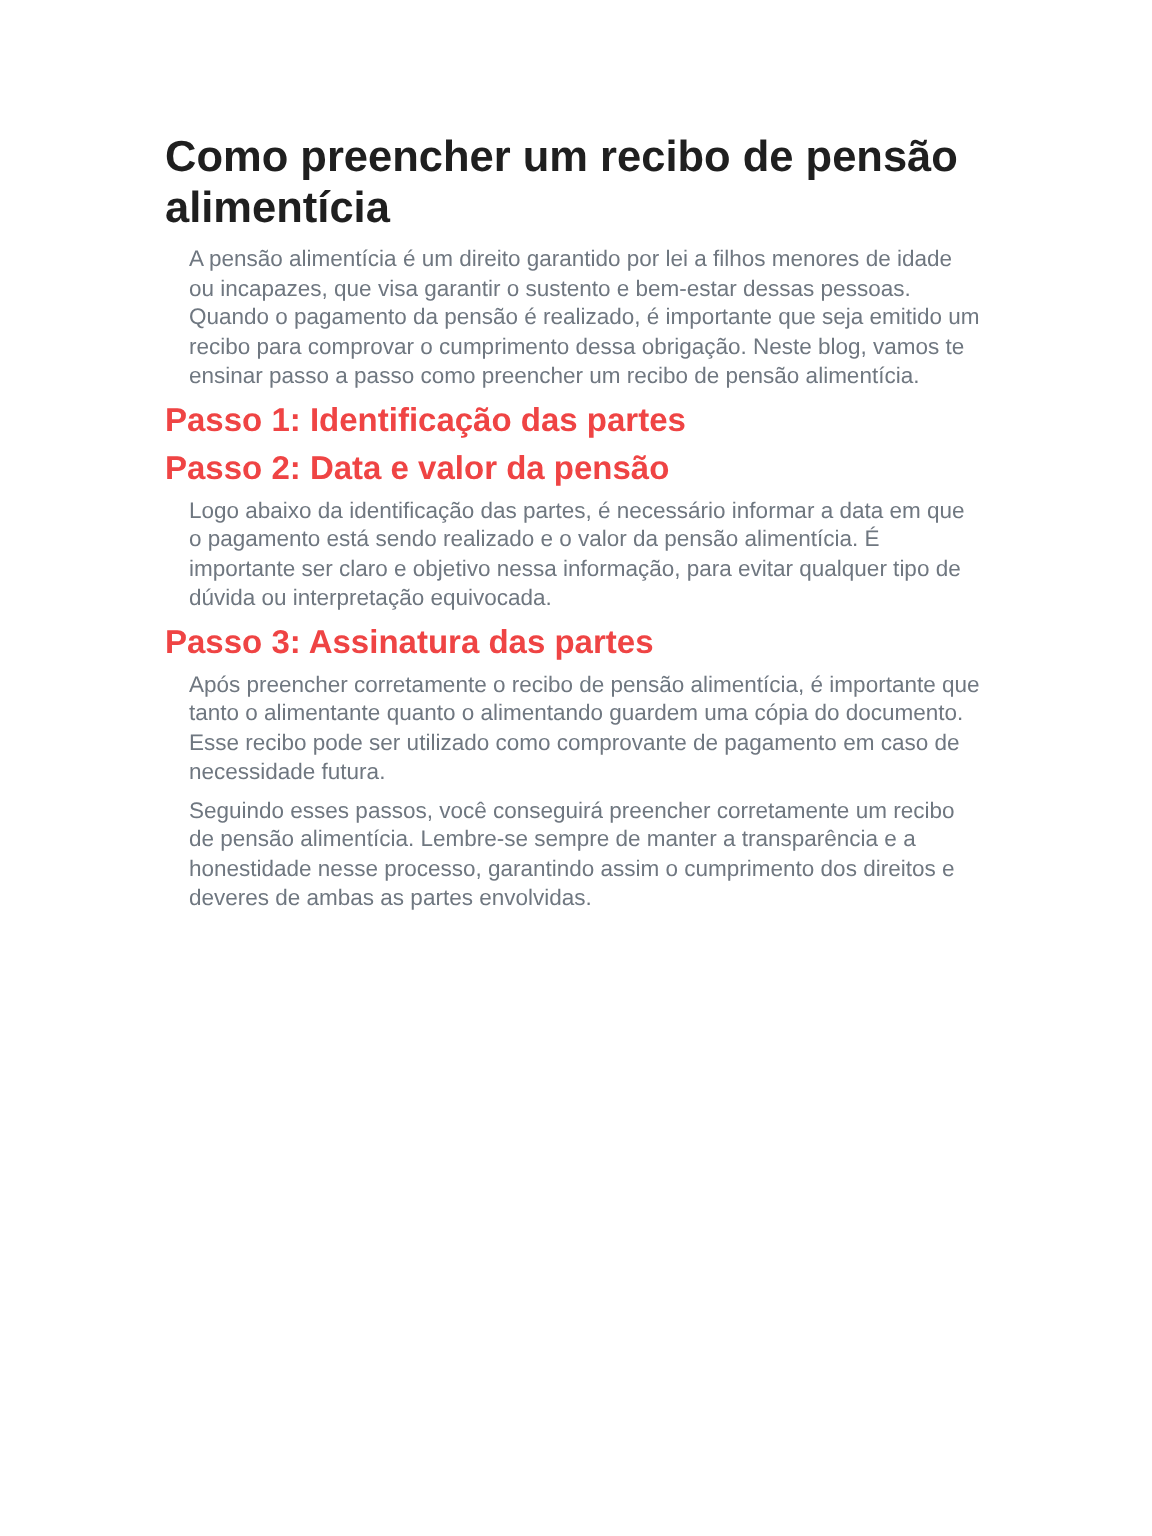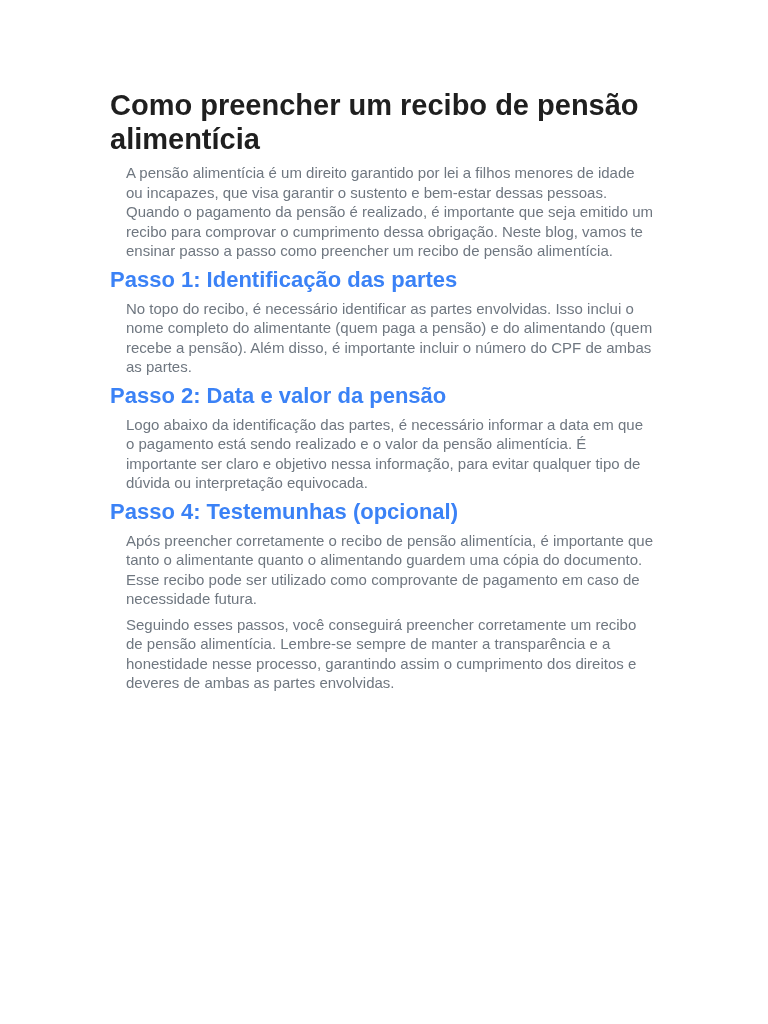--- a/index.html
+++ b/index.html
@@ -26,54 +26,53 @@
     font-size: 29px;
     line-height: 34px;
     font-weight: bold;
     color: #1f1f1f;
   }
   .section-heading {
     margin: 4px 0 6px 0;
     font-size: 22px;
     line-height: 26px;
     font-weight: bold;
-    color: #3b82f6;
+    color: #ef4444;
   }
   .body-text {
     margin: 0 0 6px 16px;
     font-size: 15px;
     line-height: 19.5px;
     color: #6f7780;
   }
 </style>
 </head>
 <body>
 
 <div class="page">
   <div class="content">
 
     <h1 class="doc-title">Como preencher um recibo de pensão alimentícia</h1>
 
     <p class="body-text">A pensão alimentícia é um direito garantido por lei a filhos menores de idade ou incapazes, que visa garantir o sustento e bem-estar dessas pessoas. Quando o pagamento da pensão é realizado, é importante que seja emitido um recibo para comprovar o cumprimento dessa obrigação. Neste blog, vamos te ensinar passo a passo como preencher um recibo de pensão alimentícia.</p>
 
     <div>
       <h2 class="section-heading">Passo 1: Identificação das partes</h2>
-      <p class="body-text">No topo do recibo, é necessário identificar as partes envolvidas. Isso inclui o nome completo do alimentante (quem paga a pensão) e do alimentando (quem recebe a pensão). Além disso, é importante incluir o número do CPF de ambas as partes.</p>
     </div>
 
     <div>
       <h2 class="section-heading">Passo 2: Data e valor da pensão</h2>
       <p class="body-text">Logo abaixo da identificação das partes, é necessário informar a data em que o pagamento está sendo realizado e o valor da pensão alimentícia. É importante ser claro e objetivo nessa informação, para evitar qualquer tipo de dúvida ou interpretação equivocada.</p>
     </div>
 
     <div>
+      <h2 class="section-heading">Passo 3: Assinatura das partes</h2>
     </div>
 
     <div>
-      <h2 class="section-heading">Passo 4: Testemunhas (opcional)</h2>
     </div>
 
     <div>
       <p class="body-text">Após preencher corretamente o recibo de pensão alimentícia, é importante que tanto o alimentante quanto o alimentando guardem uma cópia do documento. Esse recibo pode ser utilizado como comprovante de pagamento em caso de necessidade futura.</p>
     </div>
 
     <p class="body-text">Seguindo esses passos, você conseguirá preencher corretamente um recibo de pensão alimentícia. Lembre-se sempre de manter a transparência e a honestidade nesse processo, garantindo assim o cumprimento dos direitos e deveres de ambas as partes envolvidas.</p>
 
   </div>
 </div>

